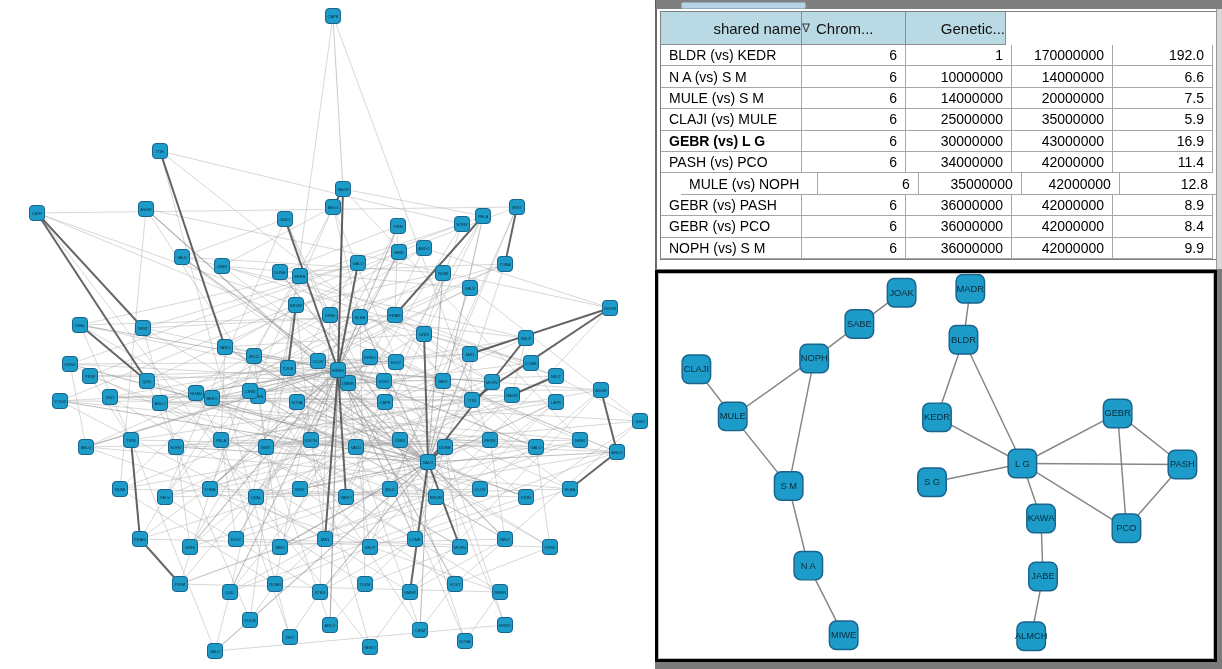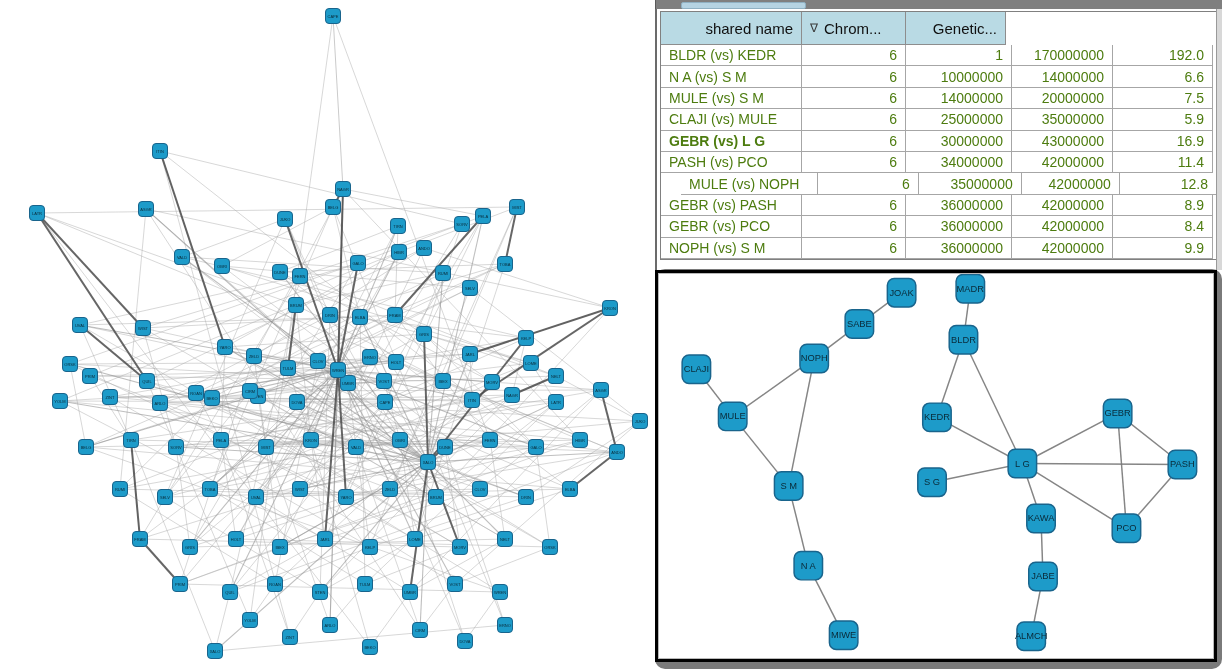--- a/index.html
+++ b/index.html
@@ -18,32 +18,32 @@
 
   
   #table-wrap{position:absolute;left:655px;top:9px;width:567px;height:261px;background:#fff;
               border-left:2px solid #6b6b6b;box-sizing:border-box;}
   #grid{position:absolute;left:3px;top:2px;width:556px;border:1px solid #808080;
         border-collapse:collapse;background:#fff;}
   .tr{display:flex;}
   .th{background:#b9dae4;font-size:15px;color:#101010;
       border-right:1px solid #8d8d8d;border-bottom:1px solid #8d8d8d;
       height:33px;display:flex;align-items:center;box-sizing:border-box;
-      padding:0 8px;white-space:nowrap;overflow:hidden;}
-  .td{font-size:14px;color:#4d7c0f;border-right:1px solid #a6a6a6;
+      padding:0 0;white-space:nowrap;overflow:hidden;}
+  .td{font-size:14px;color:#000000;border-right:1px solid #a6a6a6;
       border-bottom:1px solid #a6a6a6;height:21.4px;display:flex;align-items:center;
       box-sizing:border-box;padding:0 8px;white-space:nowrap;overflow:hidden;}
   .al{justify-content:flex-start;}
   .ar{justify-content:flex-end;}
   .filter-glyph{font-size:12px;color:#3c3c3c;margin-right:6px;line-height:1;}
   #right-gutter{position:absolute;left:1216px;top:9px;width:6px;height:261px;
                 background:#d8d8d8;border-left:1px solid #9a9a9a;box-sizing:border-box;}
 
   
-  #net-panel{position:absolute;left:655px;top:269px;width:567px;height:400px;background:#7a7a7a;border-radius:10px;}
+  #net-panel{position:absolute;left:655px;top:269px;width:567px;height:400px;background:#7a7a7a;}
   #net-inner{position:absolute;left:0;top:1px;right:5px;bottom:7px;background:#fff;
              border:3px solid #000;box-shadow:inset 0 0 0 1px #b9b9b9;}
   #sub-net{position:absolute;left:1px;top:1px;}
 </style>
 </head>
 <body>
 
 <div id="screen">
 
   <div id="big-panel">

